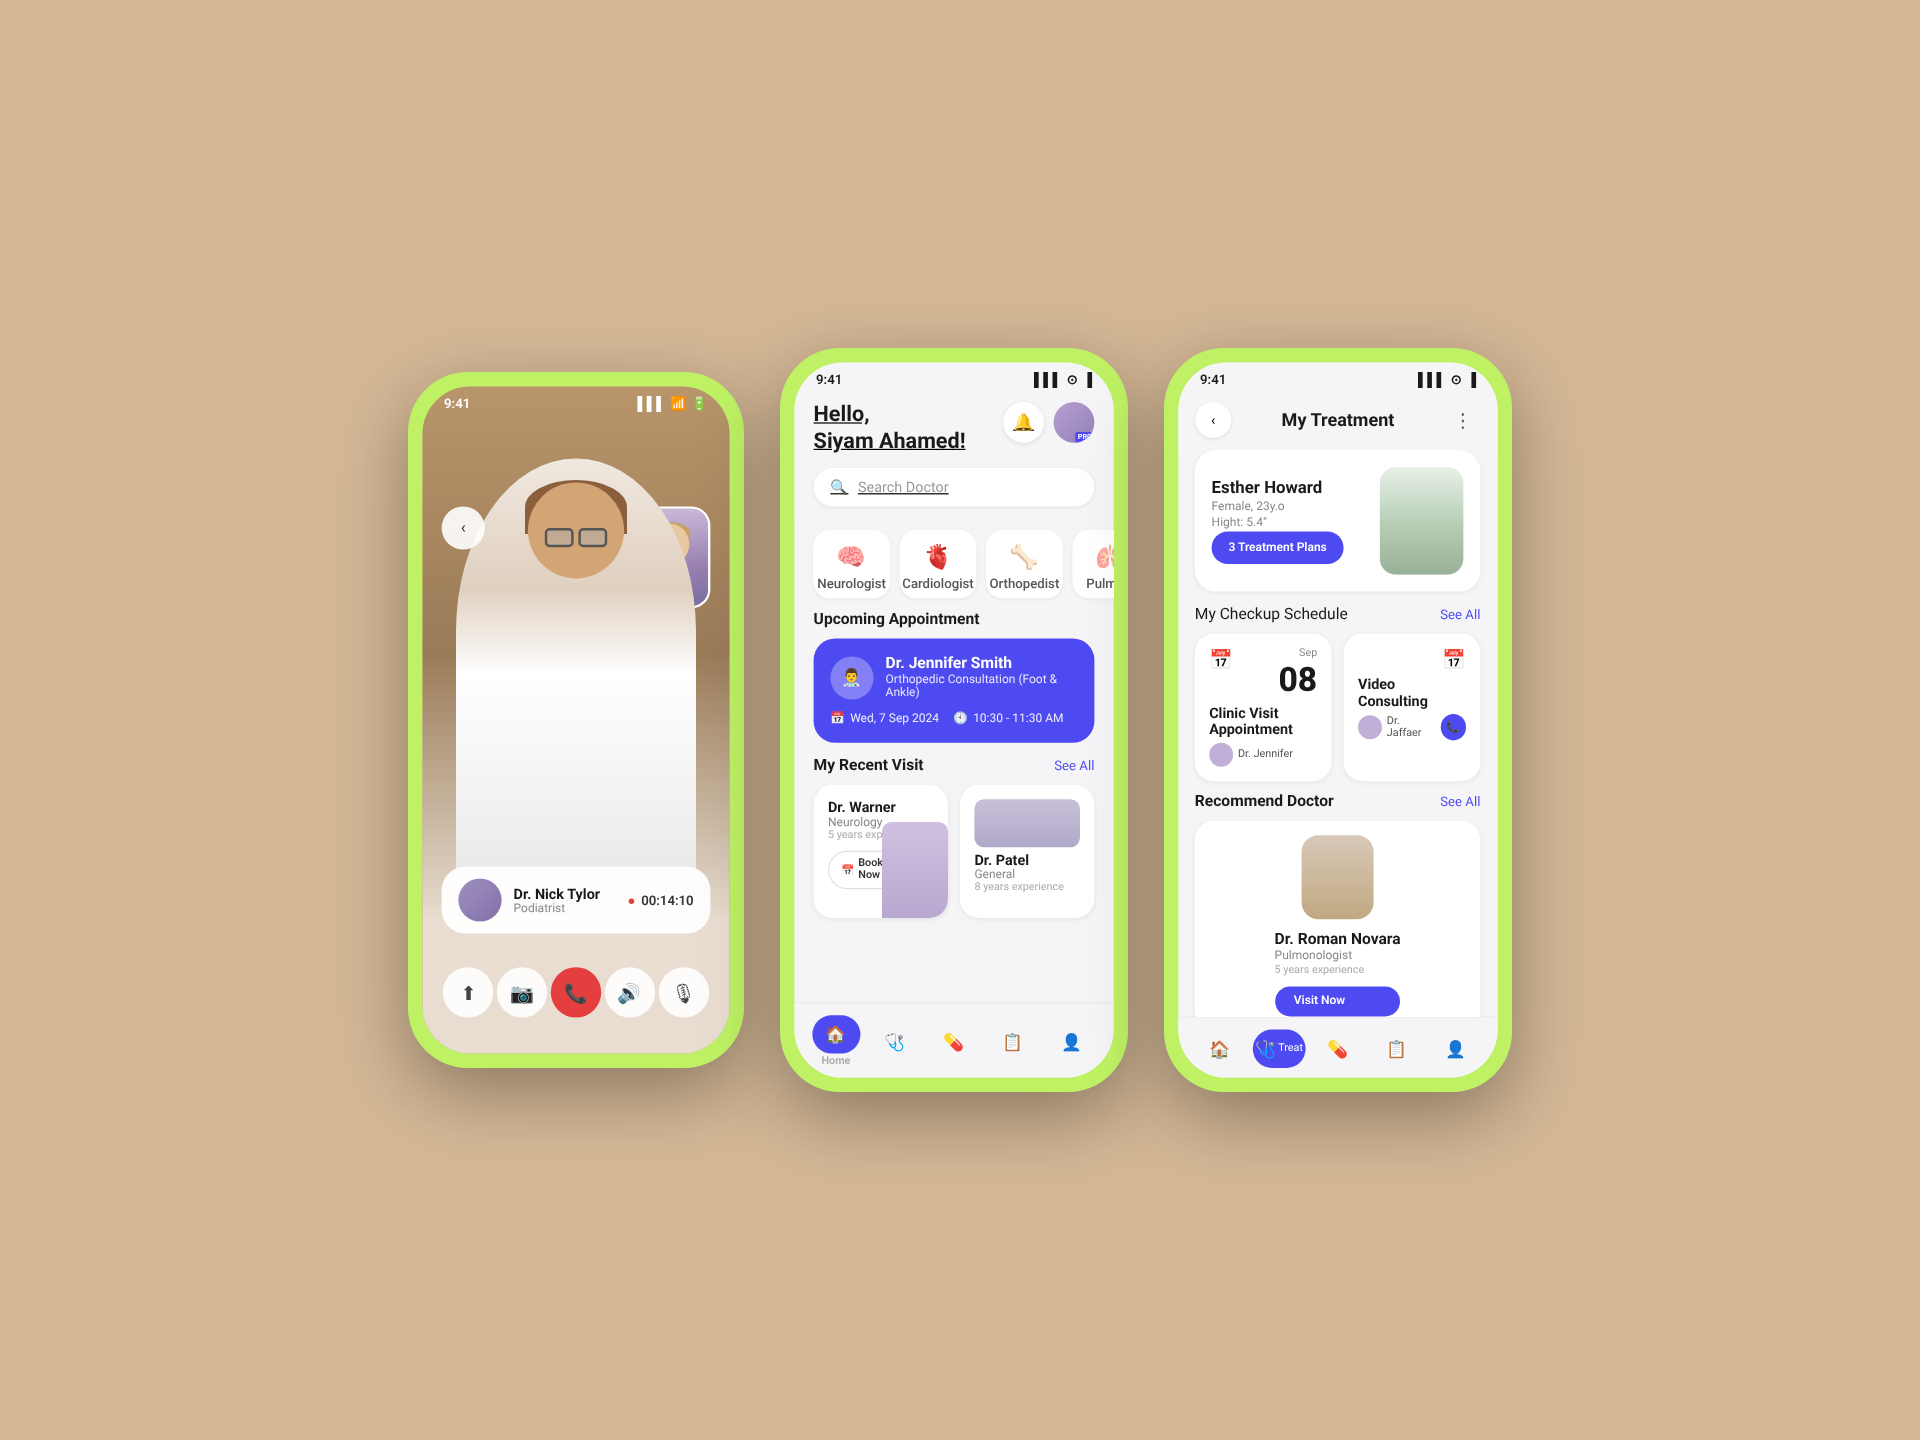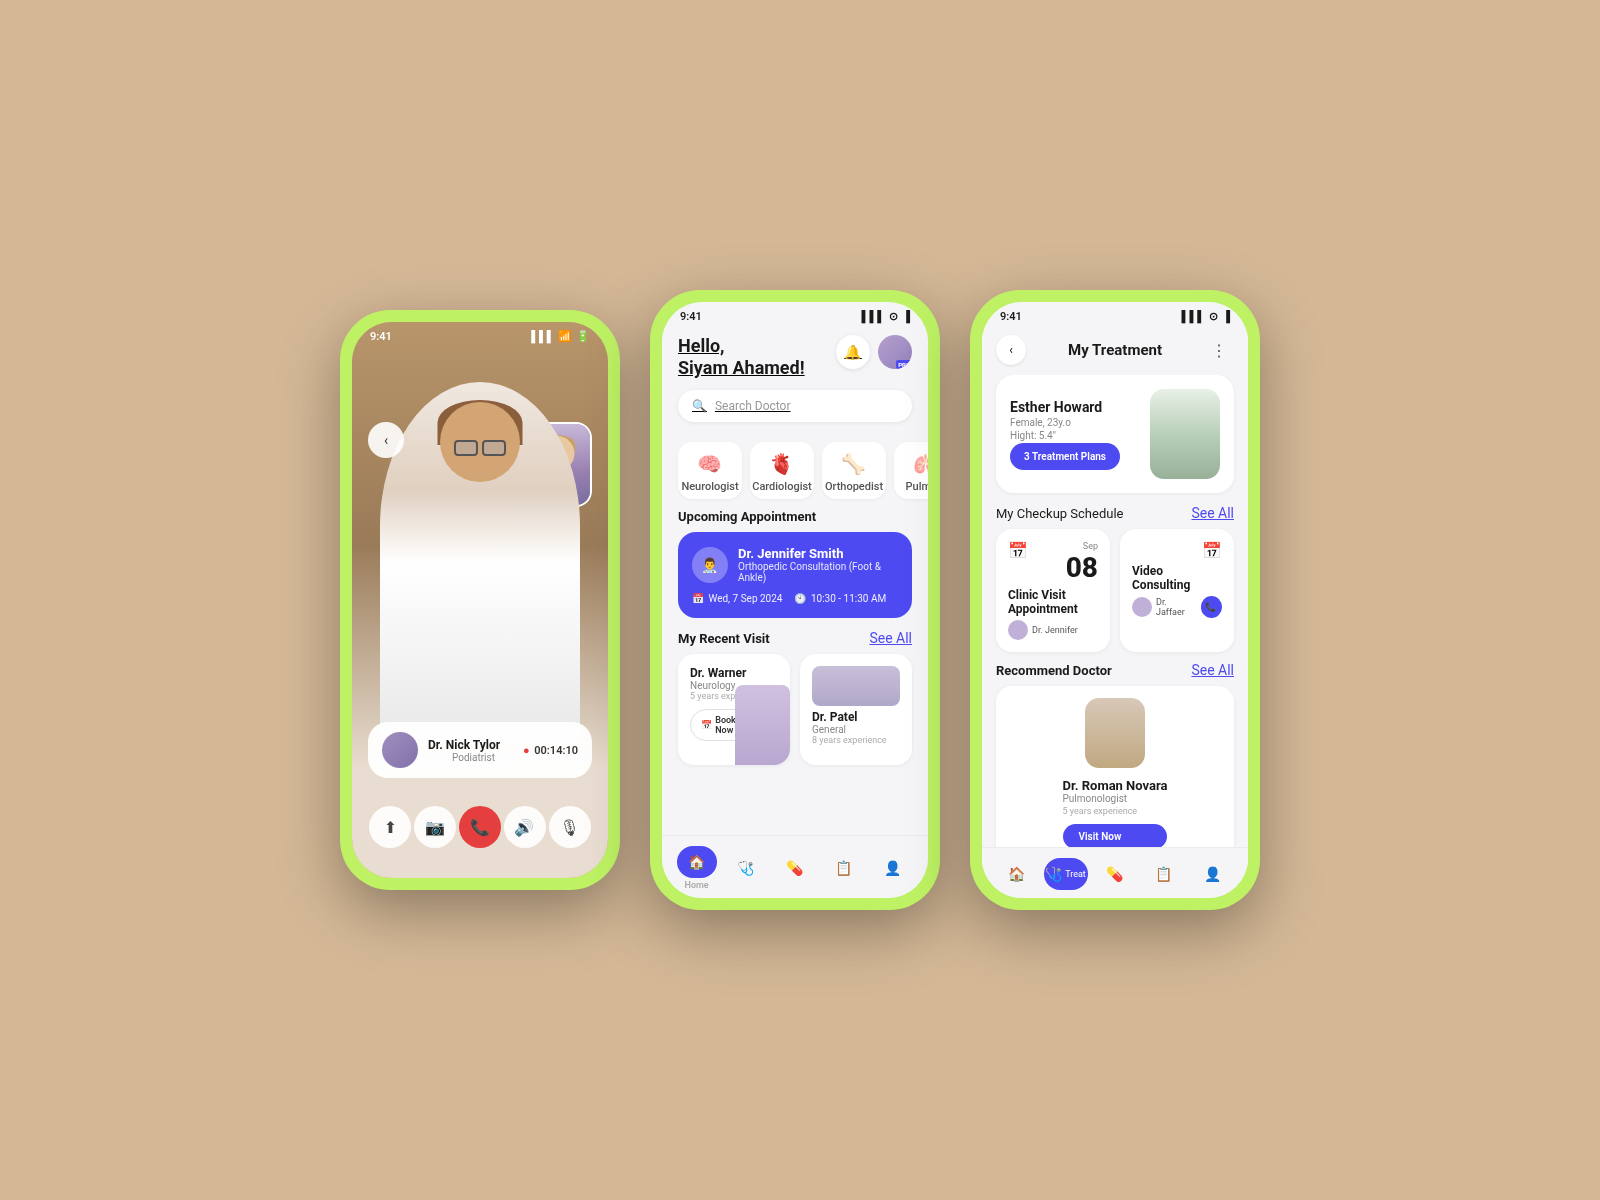--- a/index.html
+++ b/index.html
@@ -213,21 +213,21 @@
     }
     .caller-avatar-small {
       width: 36px;
       height: 36px;
       border-radius: 50%;
       background: linear-gradient(135deg, #a090c0, #8070a8);
       margin-right: 10px;
       flex-shrink: 0;
     }
     .caller-name { font-size: 12px; font-weight: 700; color: #1a1a1a; }
-    .caller-role { font-size: 10px; color: #888; margin-left: 24px; }
+    .caller-role { font-size: 10px; color: #888; }
     .call-timer { font-size: 11px; font-weight: 600; color: #333; }
     .red-dot { color: #e53e3e; margin-right: 2px; }
 
     
     .call-controls {
       position: absolute;
       bottom: 30px;
       left: 16px;
       right: 16px;
       display: flex;
@@ -370,21 +370,21 @@
     }
     .appt-detail { display: flex; align-items: center; gap: 4px; }
 
     
     .recent-header {
       display: flex;
       justify-content: space-between;
       align-items: center;
       padding: 12px 16px 8px;
     }
-    .see-all { font-size: 14px; color: #4e4af2; cursor: pointer; text-decoration: underline; }
+    .see-all { font-size: 11px; color: #4e4af2; cursor: pointer; }
     .recent-cards { display: flex; gap: 10px; padding: 0 16px; }
     .recent-card {
       background: white;
       border-radius: 16px;
       padding: 12px;
       flex: 1;
       box-shadow: 0 1px 4px rgba(0,0,0,0.06);
       position: relative;
       overflow: hidden;
     }

